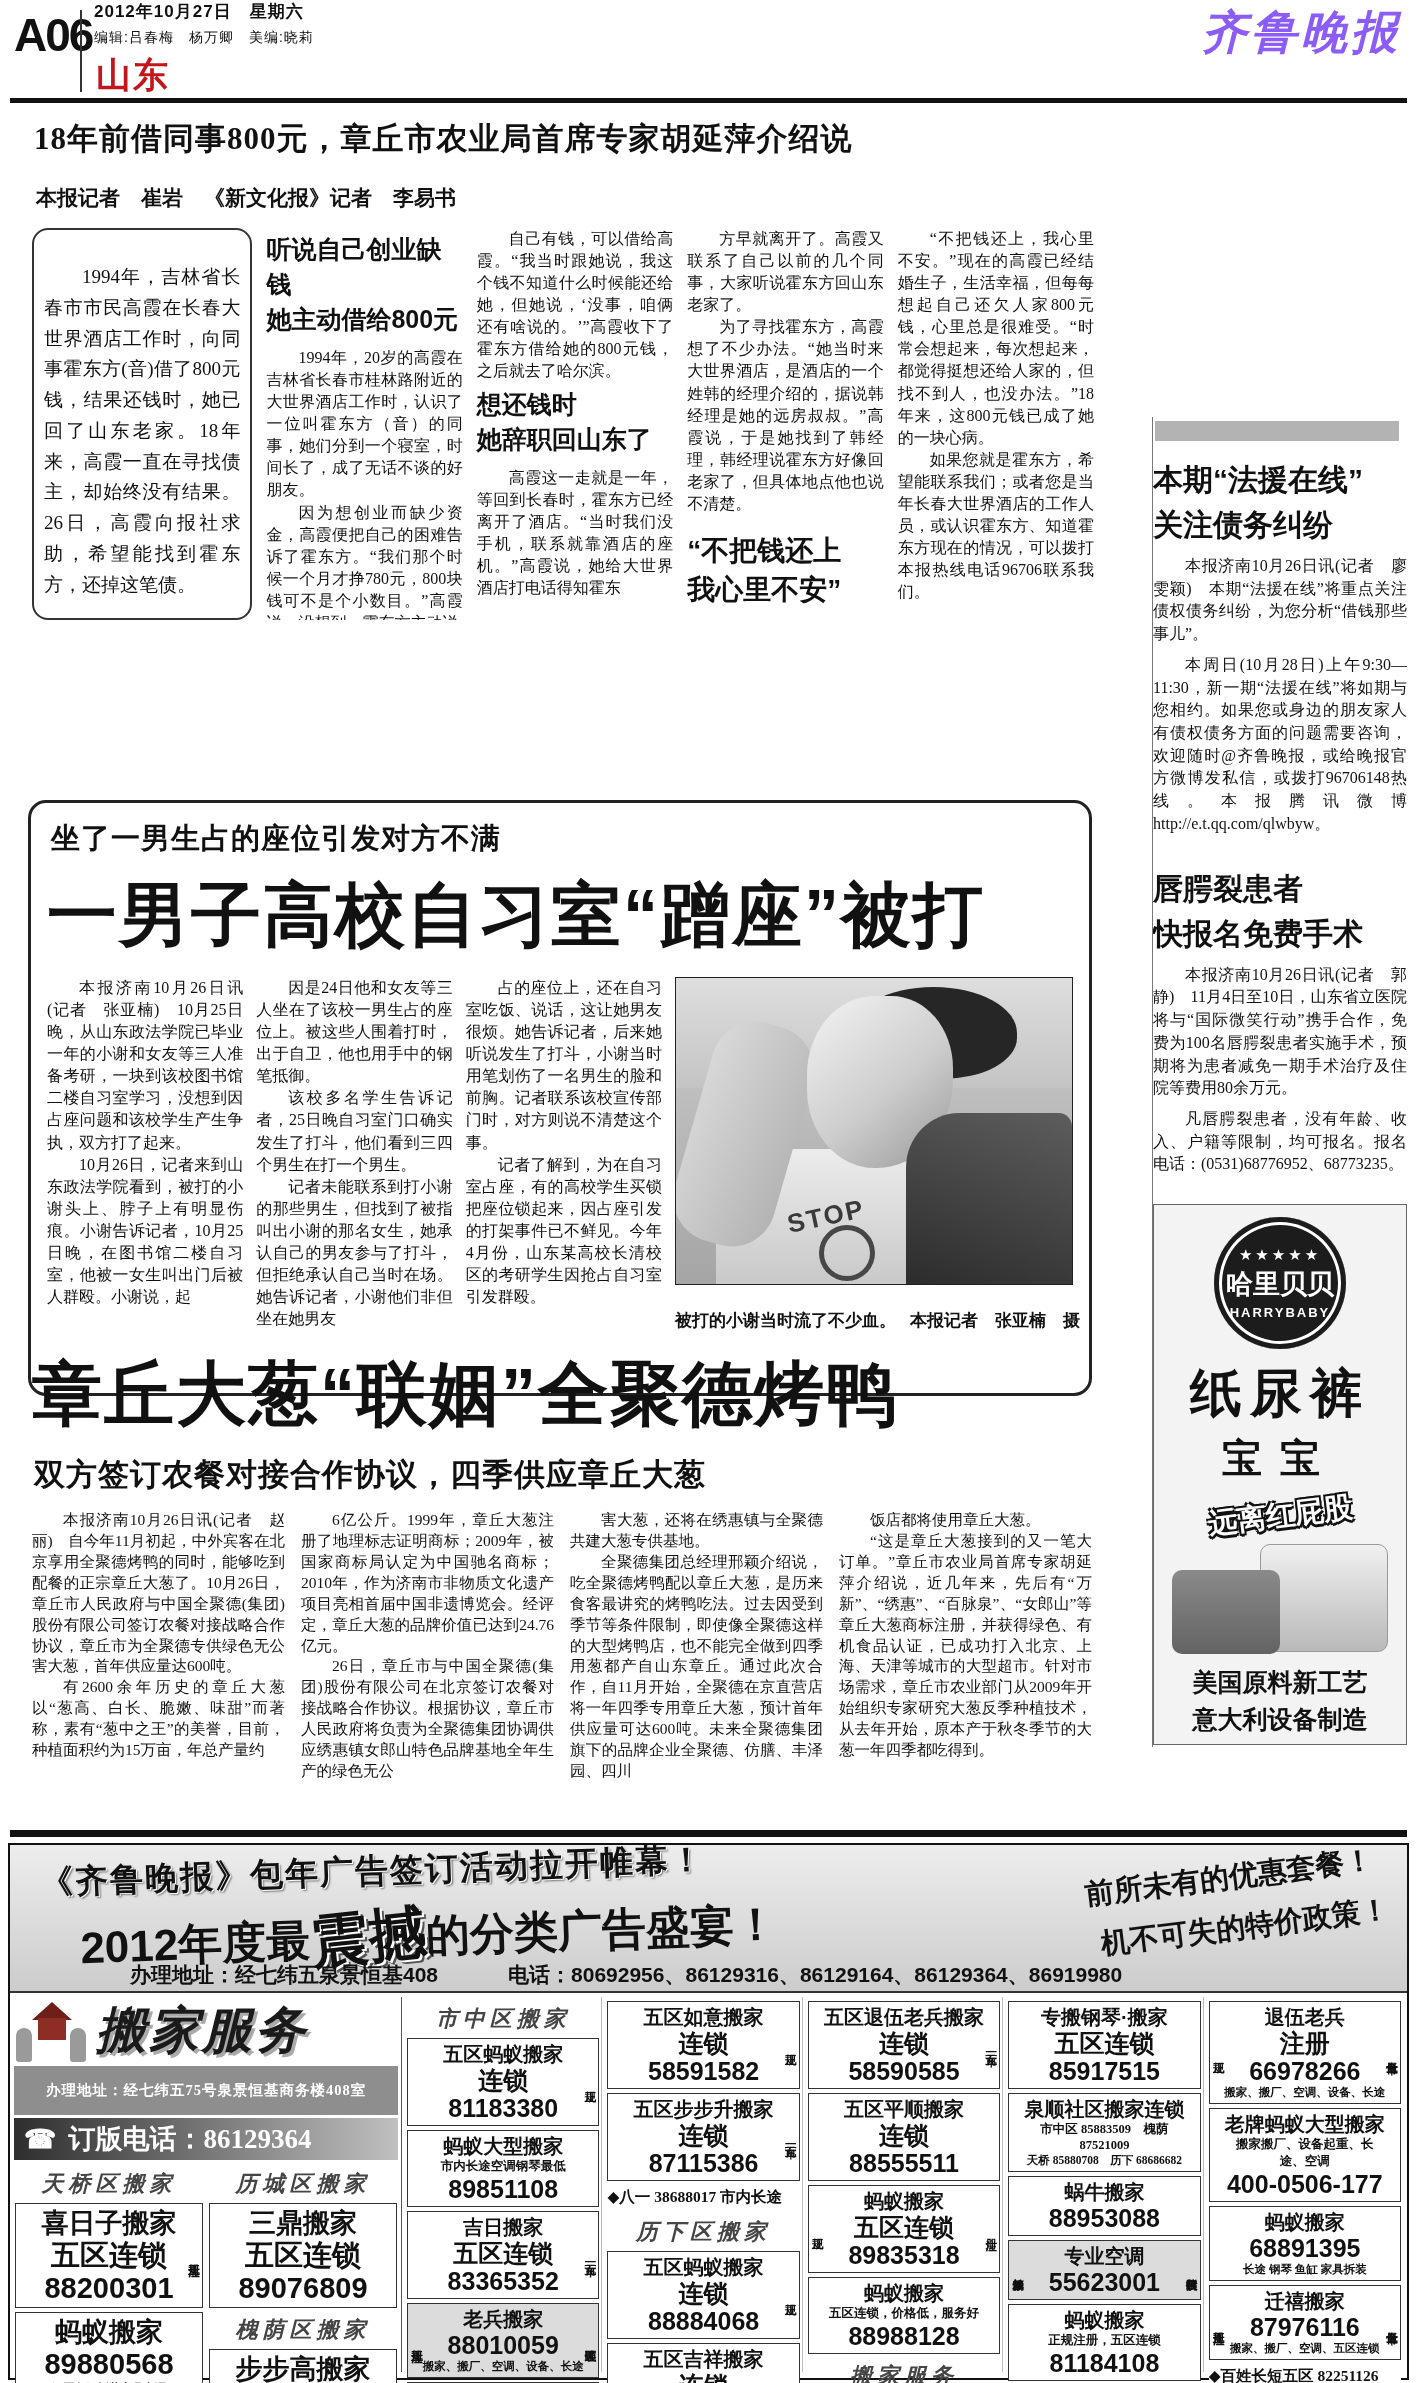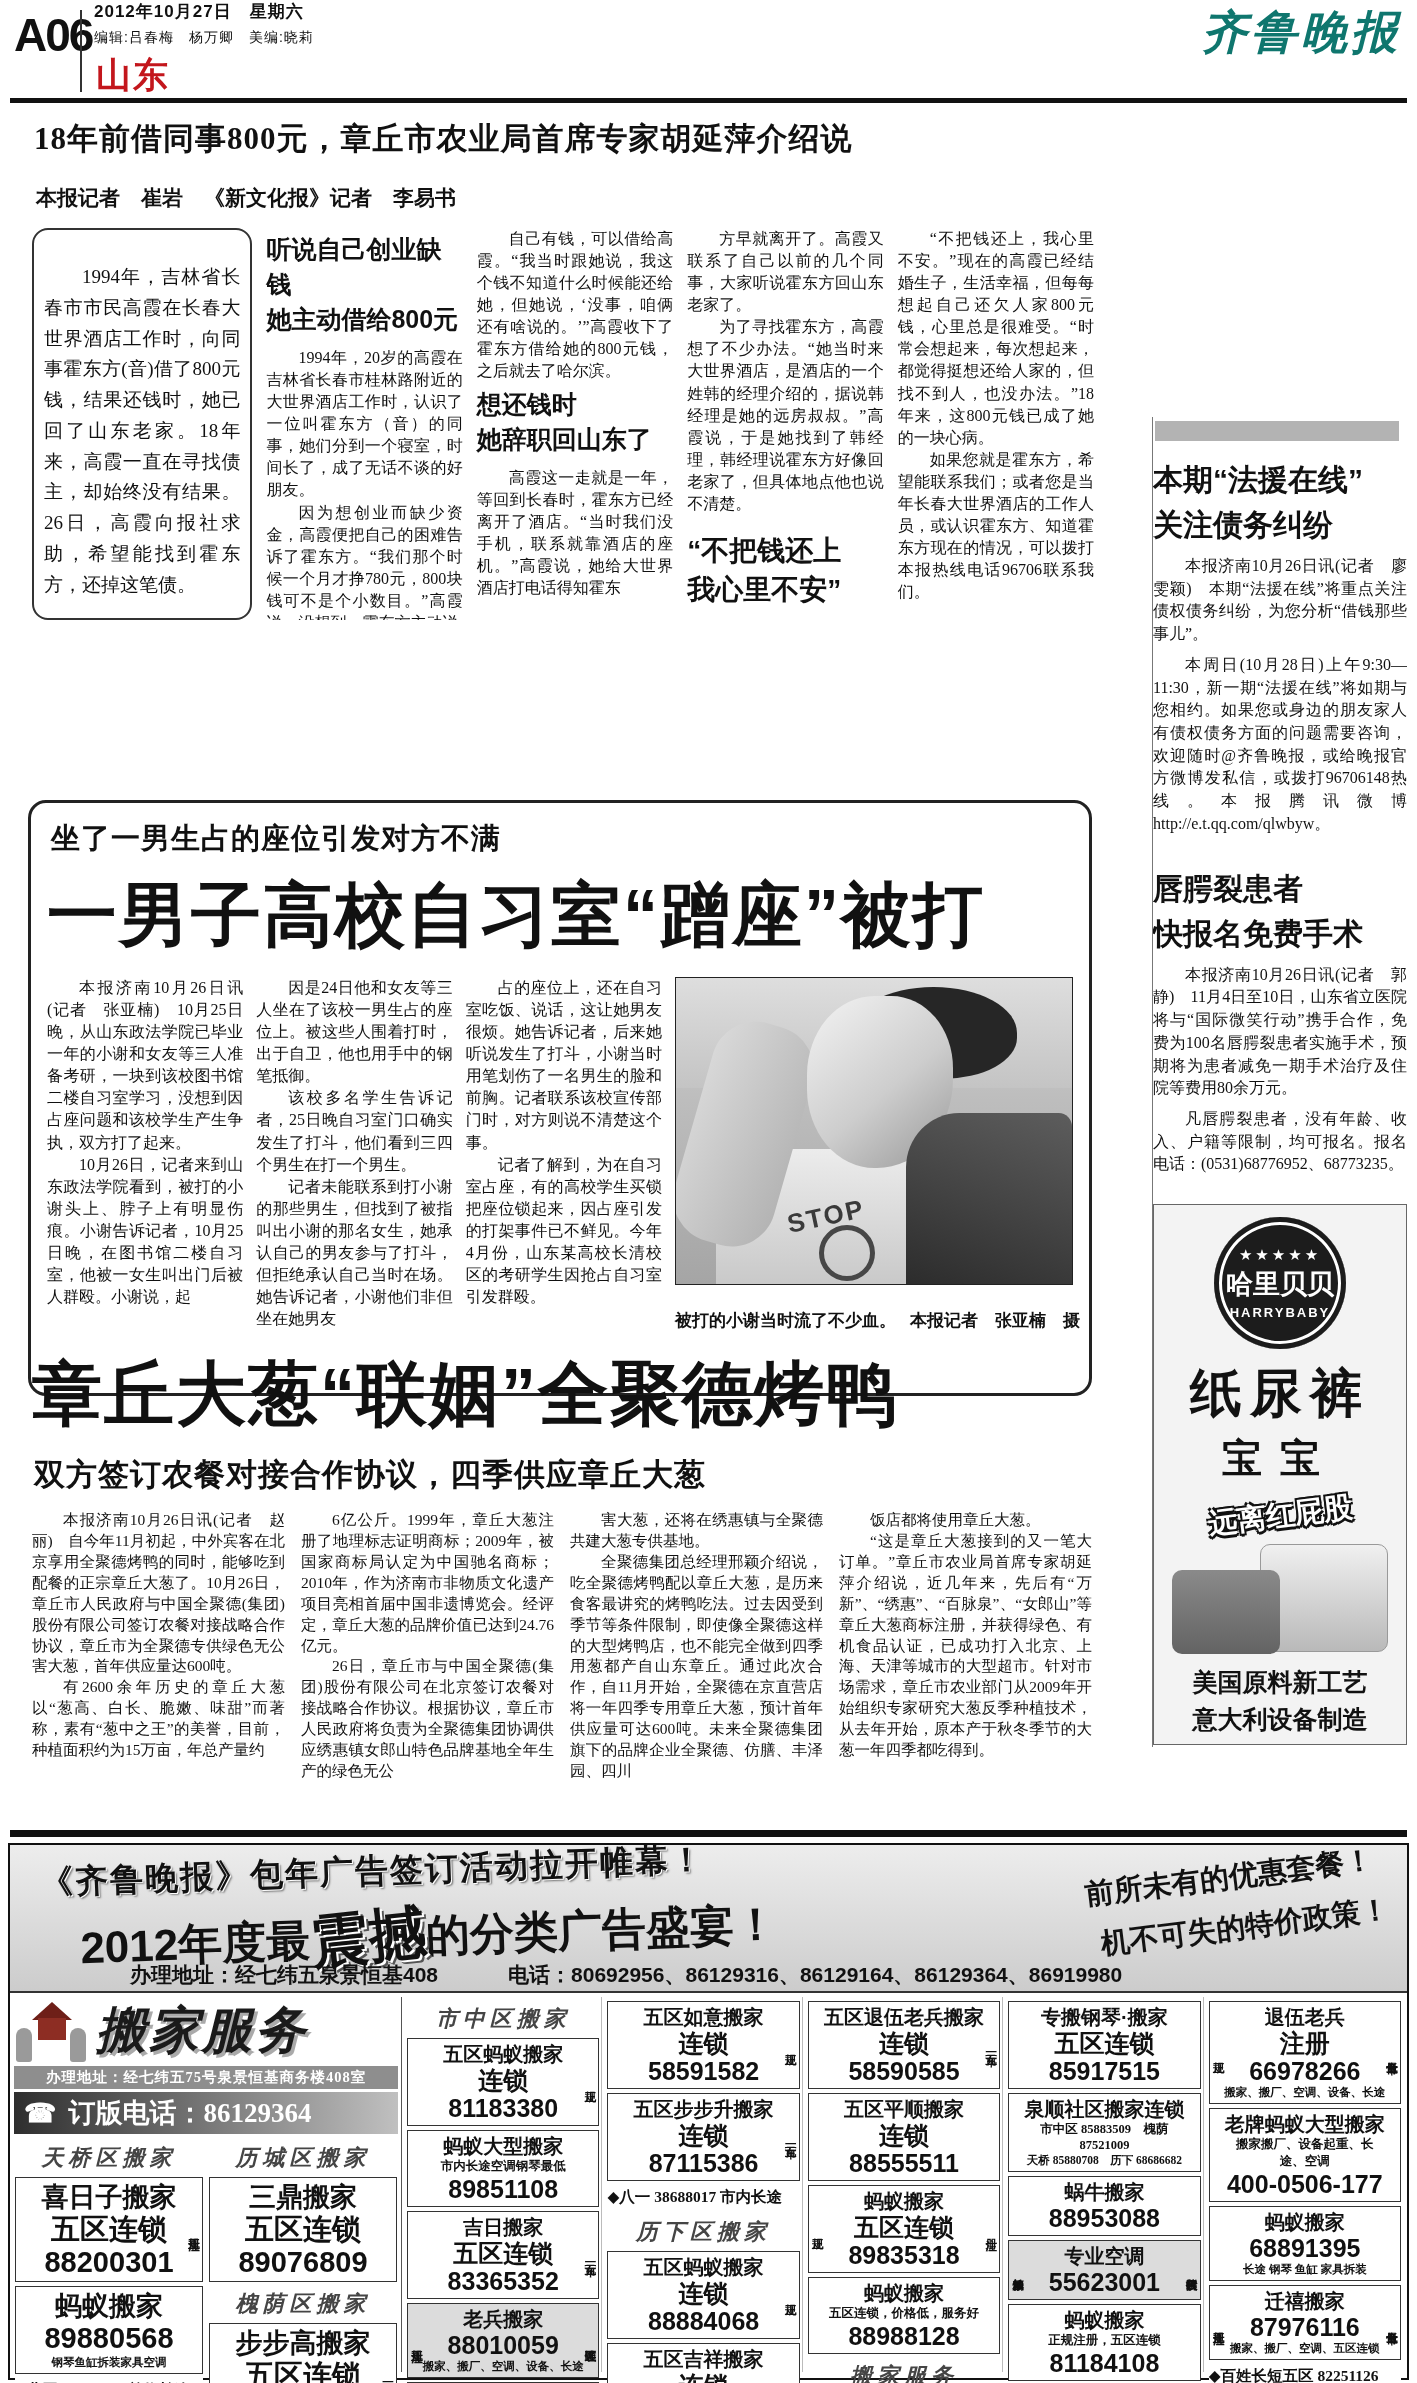--- a/index.html
+++ b/index.html
@@ -6,21 +6,21 @@
   html,body { background:#e9e9e9; }
   body { font-family:"Liberation Serif","DejaVu Serif",serif; color:#111; }
   #page { position:relative; width:1417px; height:2383px; background:#fff; margin:0 auto; overflow:hidden; }
 
   
   .pageno { position:absolute; left:14px; top:8px; font-family:"Liberation Sans","DejaVu Sans",sans-serif; font-weight:900; font-size:46px; letter-spacing:-2px; }
   .hdr-vline { position:absolute; left:80px; top:10px; width:2px; height:82px; background:#333; }
   .hdr-meta { position:absolute; left:94px; top:0; font-family:"Liberation Sans",sans-serif; }
   .hdr-date { font-size:17px; font-weight:bold; letter-spacing:1px; }
   .hdr-ed { font-size:14px; margin-top:6px; letter-spacing:1px; }
-  .masthead { position:absolute; right:16px; top:2px; font-size:46px; font-weight:900; color:#0f766e; font-style:italic; letter-spacing:4px; font-family:Liberation Mono, monospace; }
+  .masthead { position:absolute; right:16px; top:2px; font-size:46px; font-weight:900; color:#8b5cf6; font-style:italic; letter-spacing:4px; font-family:Liberation Mono, monospace; }
   .section-label { position:absolute; left:96px; top:52px; font-size:35px; font-weight:900; color:#c3161c; font-family:"Liberation Sans",sans-serif; letter-spacing:2px; }
   .top-rule { position:absolute; left:10px; right:10px; top:98px; height:5px; background:#111; }
 
   
   .a1 { position:absolute; left:32px; top:112px; width:1360px; }
   .a1-kicker { font-size:31px; font-weight:600; letter-spacing:1px; margin:6px 0 10px 2px; }
   .a1-headline { font-family:"Liberation Sans",sans-serif; font-size:82px; font-weight:900; letter-spacing:3px; line-height:1.05; white-space:nowrap; }
   .a1-byline { font-size:21px; font-weight:bold; margin:24px 0 0 4px; }
   .a1-cols { display:flex; gap:14px; margin-top:16px; width:1062px; height:392px; overflow:hidden; }
   .a1-col { flex:1; }
@@ -93,21 +93,21 @@
   .colA { flex:0 0 388px; border-right:1px solid #555; padding-right:3px; }
   .cls-col { flex:1; border-right:1px solid #bbb; padding:0 1px; }
   .cls-col:last-child { border-right:none; }
   .bigtitle-row { display:flex; align-items:center; gap:8px; }
   .movers-icon { position:relative; width:74px; height:62px; flex:0 0 74px; }
   .mi-house { position:absolute; left:24px; top:18px; width:28px; height:22px; background:#8d2d23; }
   .mi-roof { position:absolute; left:18px; top:2px; width:0; height:0; border-left:20px solid transparent; border-right:20px solid transparent; border-bottom:18px solid #6e1f18; }
   .mi-m1,.mi-m2 { position:absolute; bottom:0; width:16px; height:34px; background:#9a9a9a; border-radius:8px 8px 3px 3px; }
   .mi-m1 { left:2px; } .mi-m2 { right:2px; }
   .cls-bigtitle { font-size:50px; font-weight:900; font-style:italic; letter-spacing:3px; font-family:"Liberation Sans",sans-serif; color:#1a1a1a; text-shadow:3px 3px 0 #aaa; white-space:nowrap; }
-  .cls-addr { margin-top:2px; background:#8e8e8e; color:#fff; font-size:14.5px; font-weight:bold; text-align:center; padding:2px 0; letter-spacing:1px; }
+  .cls-addr { margin-top:2px; background:#8e8e8e; color:#fff; font-size:14.5px; font-weight:bold; text-align:center; padding:15px 0; letter-spacing:1px; }
   .phonebar { margin-top:3px; background:linear-gradient(90deg,#2e2e2e,#c0c0c0); color:#fff; font-size:27px; font-weight:900; display:flex; align-items:center; gap:12px; padding:3px 10px; }
   .phone-icon { font-size:26px; }
   .subcols { display:flex; gap:4px; margin-top:2px; }
   .subcol { flex:1; }
   .district { font-style:italic; font-weight:bold; font-size:22px; color:#454545; text-align:center; letter-spacing:5px; margin:7px 0 3px; }
   .ad { position:relative; border:1.5px solid #333; margin:4px 1px; padding:4px 14px 3px; text-align:center; background:#fff; }
   .ad .l1 { font-size:20px; font-weight:900; line-height:1.15; font-family:"Liberation Sans",sans-serif; }
   .ad .mid { font-size:12.5px; font-weight:bold; }
   .ad .l2 { font-size:25px; font-weight:900; line-height:1.12; font-family:"Liberation Sans",sans-serif; }
   .ad .l3 { font-size:11.5px; font-weight:bold; }

